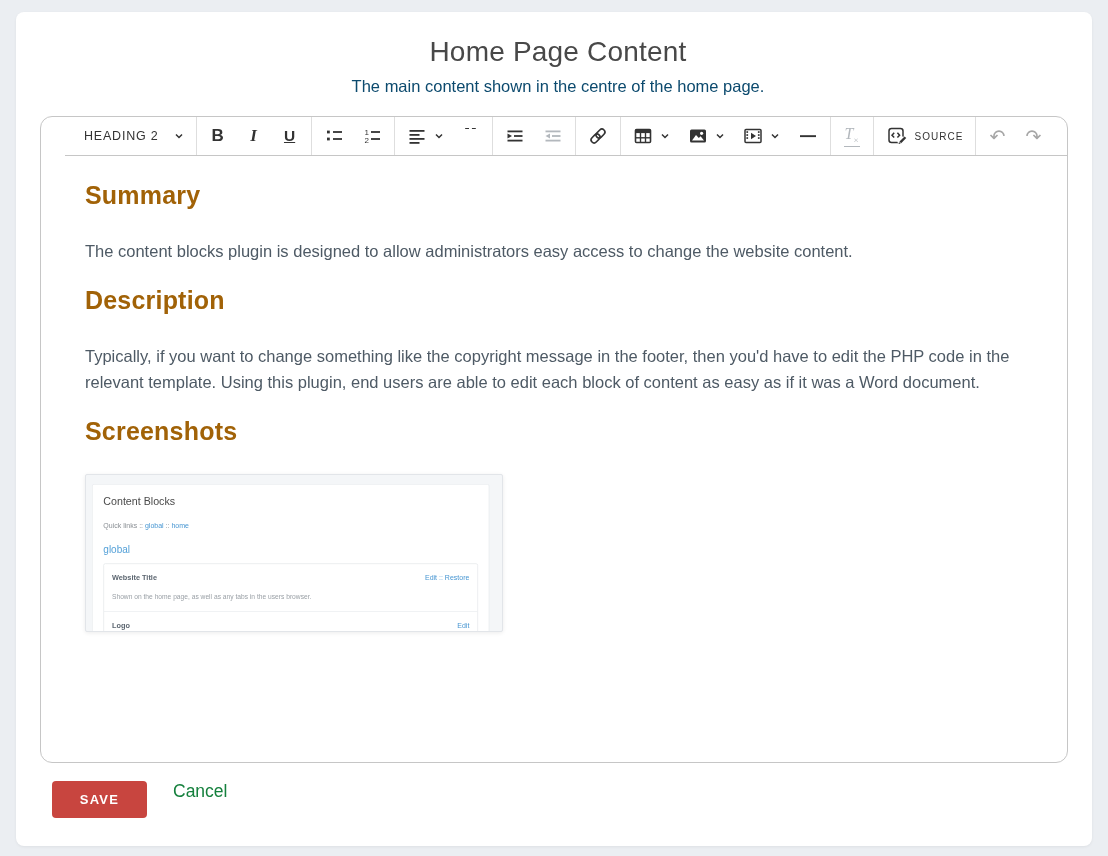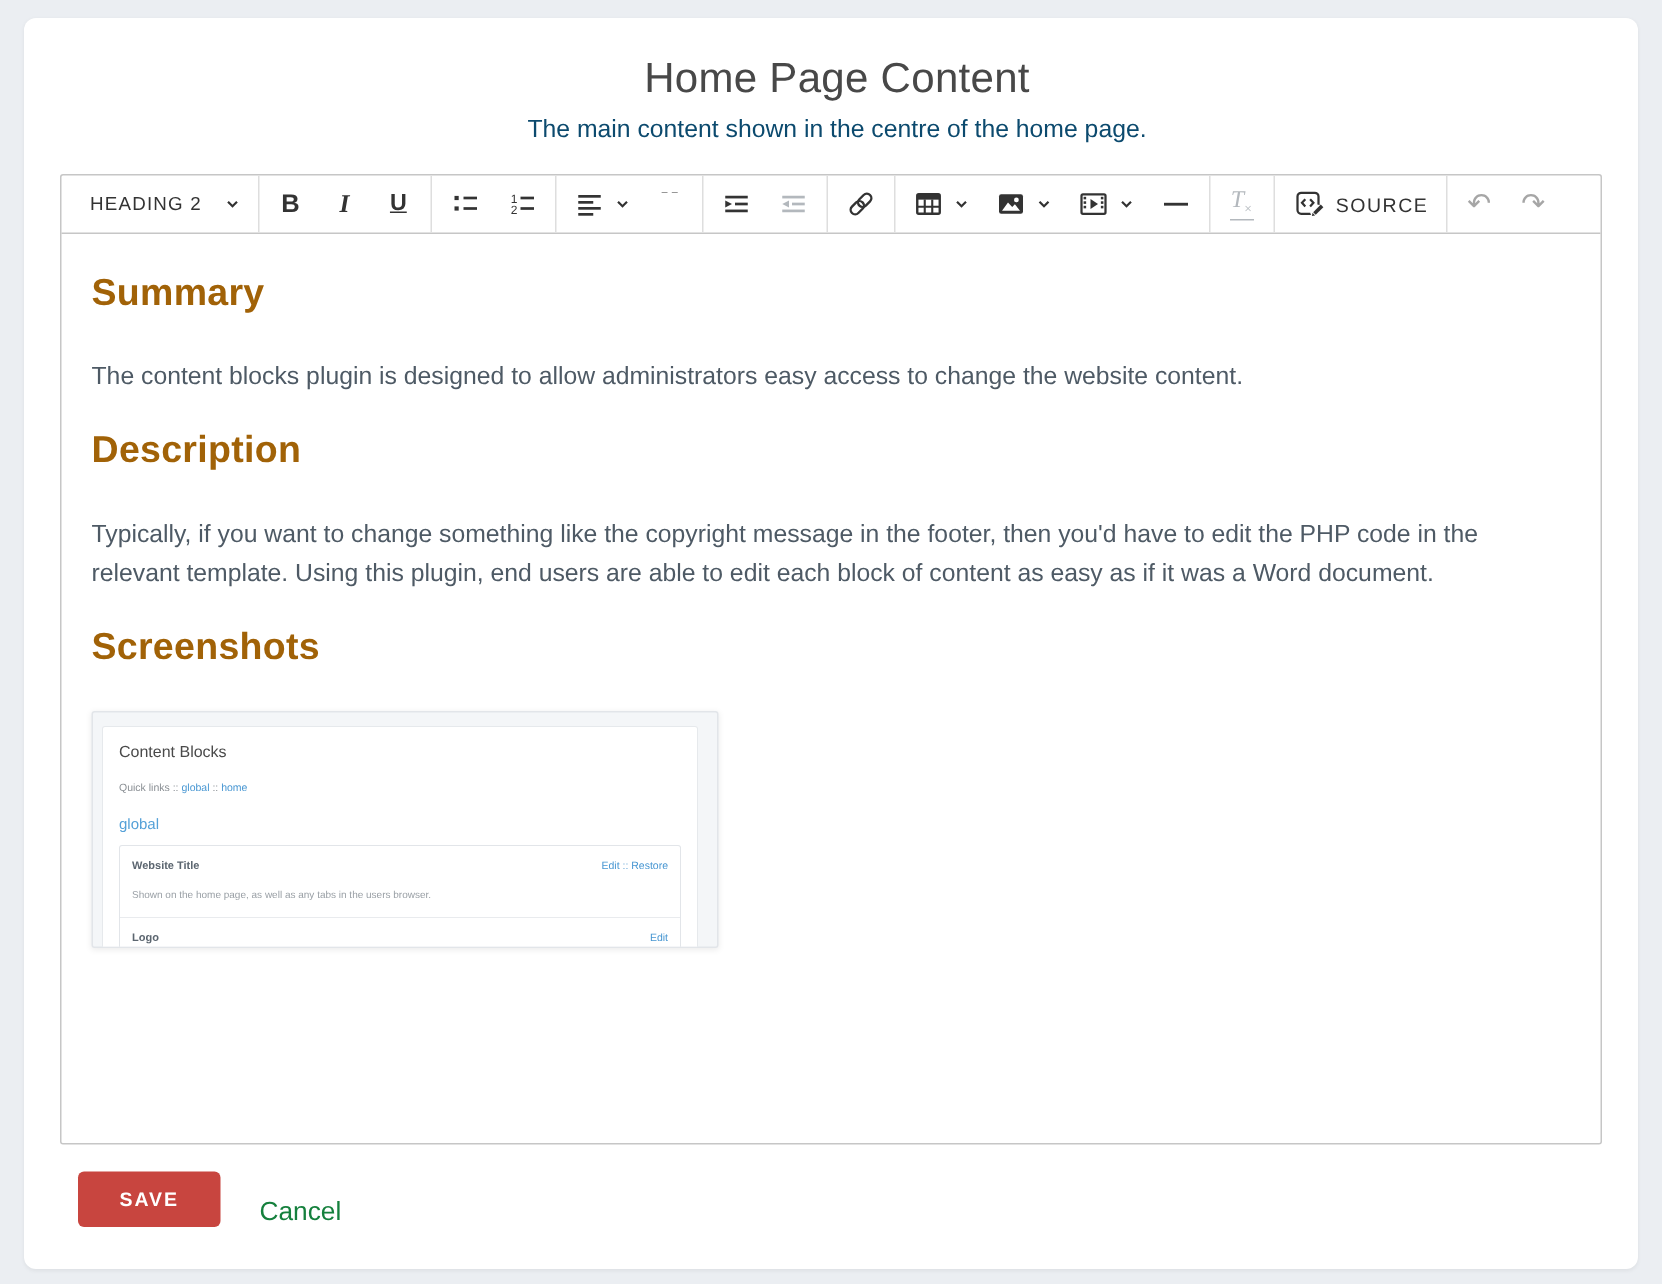--- a/index.html
+++ b/index.html
@@ -26,22 +26,23 @@
   }
   .page-subtitle {
     margin-top: 9px;
     font-size: 16.5px;
     color: #0c4a6e;
   }
   
   .editor {
     margin-top: 20px;
     border: 1px solid #c6c6c6;
-    border-radius: 2px;
+    border-radius: 12px;
     background: #fff;
+    padding-left: 24px;
   }
   .toolbar {
     display: flex;
     align-items: stretch;
     height: 39px;
     border-bottom: 1px solid #c6c6c6;
     padding: 0 4px;
     overflow: hidden;
   }
   .tb-btn {
@@ -60,21 +61,21 @@
   .tb-sep { width: 1px; background: #dedede; margin: 0 3px; }
   .tb-btn.disabled { color: #aab0b6; cursor: default; }
   .tb-label { font-size: 12.5px; letter-spacing: 0.8px; color: #333; padding: 0 8px 0 6px; }
   .glyph-b { font-size: 17px; font-weight: 700; }
   .glyph-i { font-size: 17px; font-style: italic; font-family: "Liberation Serif", serif; font-weight: 600; }
   .glyph-u { font-size: 15.5px; font-weight: 600; text-decoration: underline; }
   .glyph-quote { font-family: "DejaVu Serif", serif; font-weight: 700; font-size: 30px; line-height: 10px; height: 16px; overflow: hidden; letter-spacing: -2px; }
   .glyph-undo, .glyph-redo { font-size: 19px; color: #a6a6a6; line-height: 1; }
   .glyph-tx { font-family: "Liberation Serif", serif; font-style: italic; font-size: 16px; color: #b3b8bd; border-bottom: 1.5px solid #b3b8bd; padding: 0 1px 1px; }
   .glyph-tx sub { font-size: 9px; font-style: normal; }
-  .src-label { font-size: 13px; letter-spacing: 1px; font-weight: 500; color: #333; }
+  .src-label { font-size: 10px; letter-spacing: 1px; font-weight: 500; color: #333; }
   
   .edit-content {
     padding: 26px 20px 40px;
     min-height: 606px;
     font-size: 16.5px;
     line-height: 26px;
     color: #4e5a65;
   }
   .edit-content h2 {
     font-size: 25px;
@@ -115,21 +116,21 @@
   .mini-links .lnk { color: #4796d2; }
   .mini-h { font-size: 15px; color: #55a1d8; margin: 11px 0 7px; font-weight: 400; }
   .mini-group { border: 1px solid #e2e5e9; border-radius: 3px; background: #fff; }
   .mini-row { padding: 7px 12px 8px; position: relative; }
   .mini-row + .mini-row { border-top: 1px solid #e9ebee; }
   .mini-row-title { font-size: 11px; font-weight: 600; color: #5c6670; }
   .mini-row-desc { font-size: 10px; color: #9aa0a6; margin-top: 4px; }
   .mini-actions { position: absolute; top: 7px; right: 12px; font-size: 10.5px; color: #4796d2; }
   .mini-actions .sep { color: #6ea9d8; }
   
-  .footer { display: flex; align-items: flex-end; margin-top: 18px; padding-left: 12px; gap: 26px; }
+  .footer { display: flex; align-items: flex-start; margin-top: 18px; padding-left: 12px; gap: 26px; }
   .save-btn {
     background: #c8453f;
     color: #fff;
     border: none;
     border-radius: 4px;
     width: 95px;
     height: 37px;
     font-size: 13px;
     font-weight: 700;
     letter-spacing: 1.3px;

